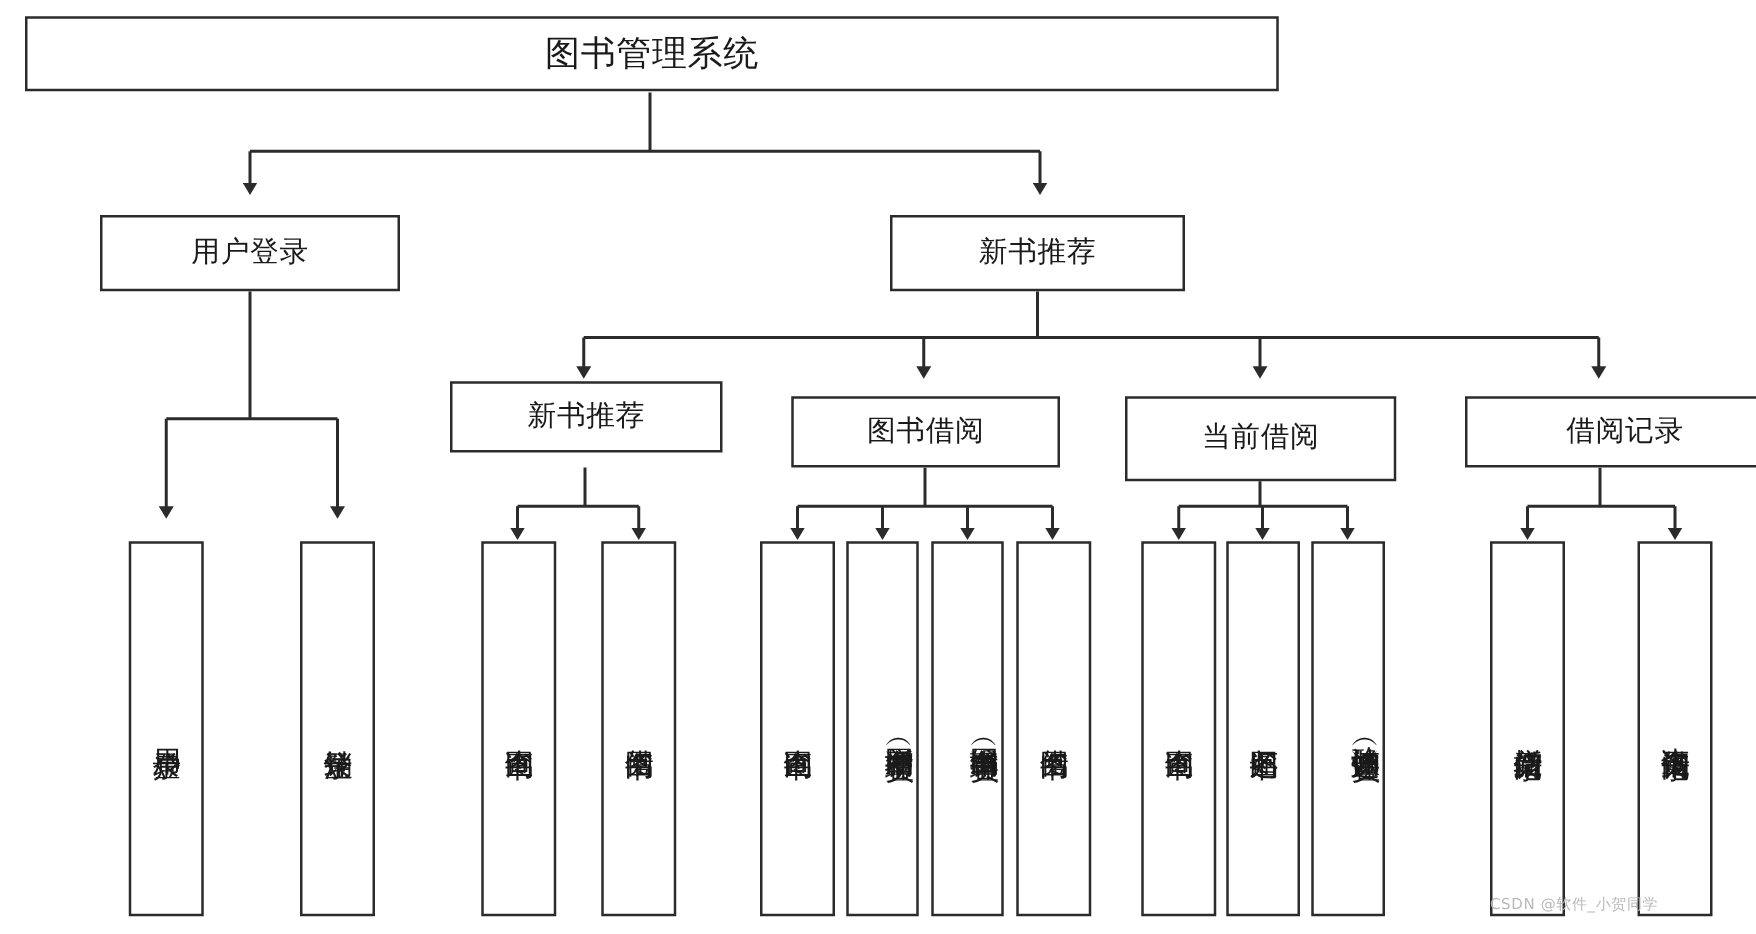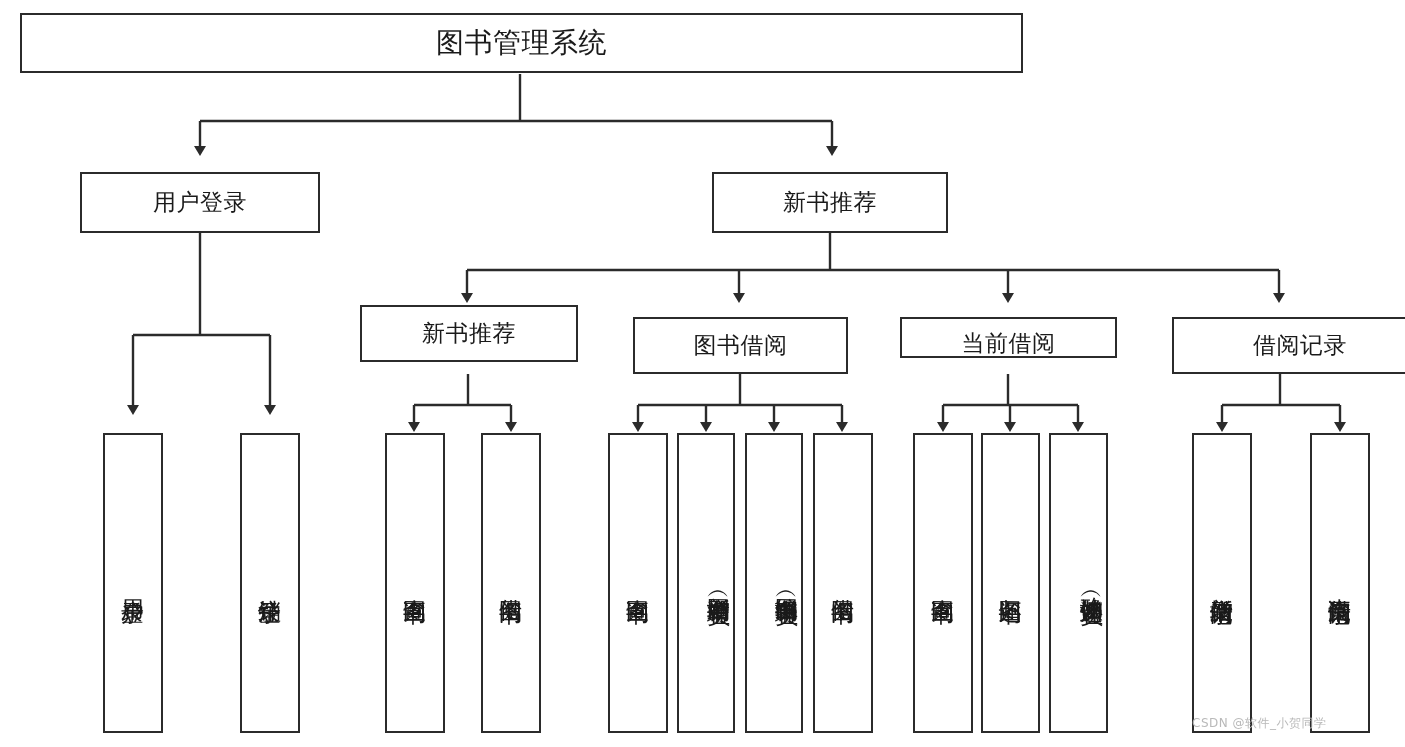--- a/index.html
+++ b/index.html
@@ -144,21 +144,21 @@
   </div>
 
   <div class="node node-h" style="left:360px; top:305px; width:218px; height:57px;">
     <span>新书推荐</span>
   </div>
 
   <div class="node node-h" style="left:633px; top:317px; width:215px; height:57px;">
     <span>图书借阅</span>
   </div>
 
-  <div class="node node-h" style="left:900px; top:317px; width:217px; height:41px;align-items:flex-end;">
+  <div class="node node-h" style="left:900px; top:317px; width:217px; height:68px;">
     <span>当前借阅</span>
   </div>
 
   <div class="node node-h" style="left:1172px; top:317px; width:256px; height:57px;">
     <span>借阅记录</span>
   </div>
 
   <div class="node node-v align-center" style="left:103px; top:433px; width:60px; height:300px;">
     <span class="vtext">用户登录</span>
   </div>

